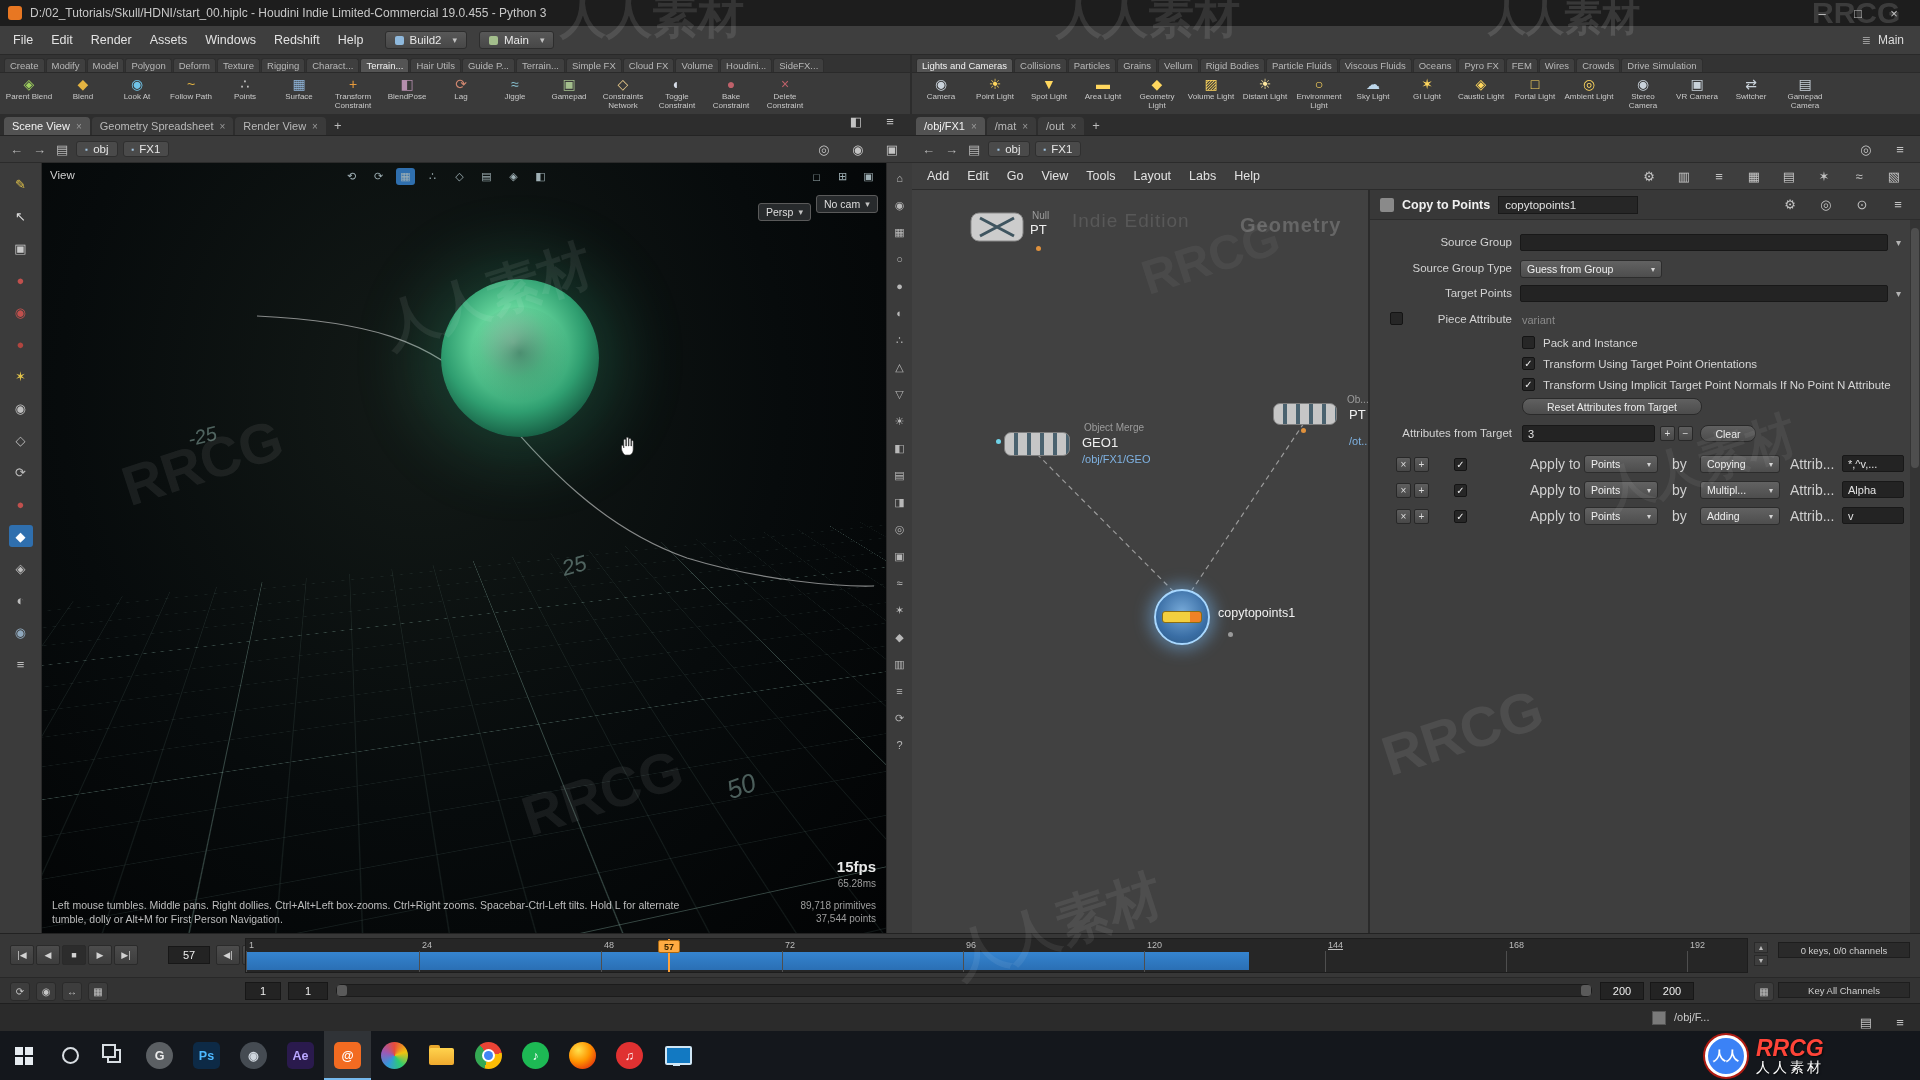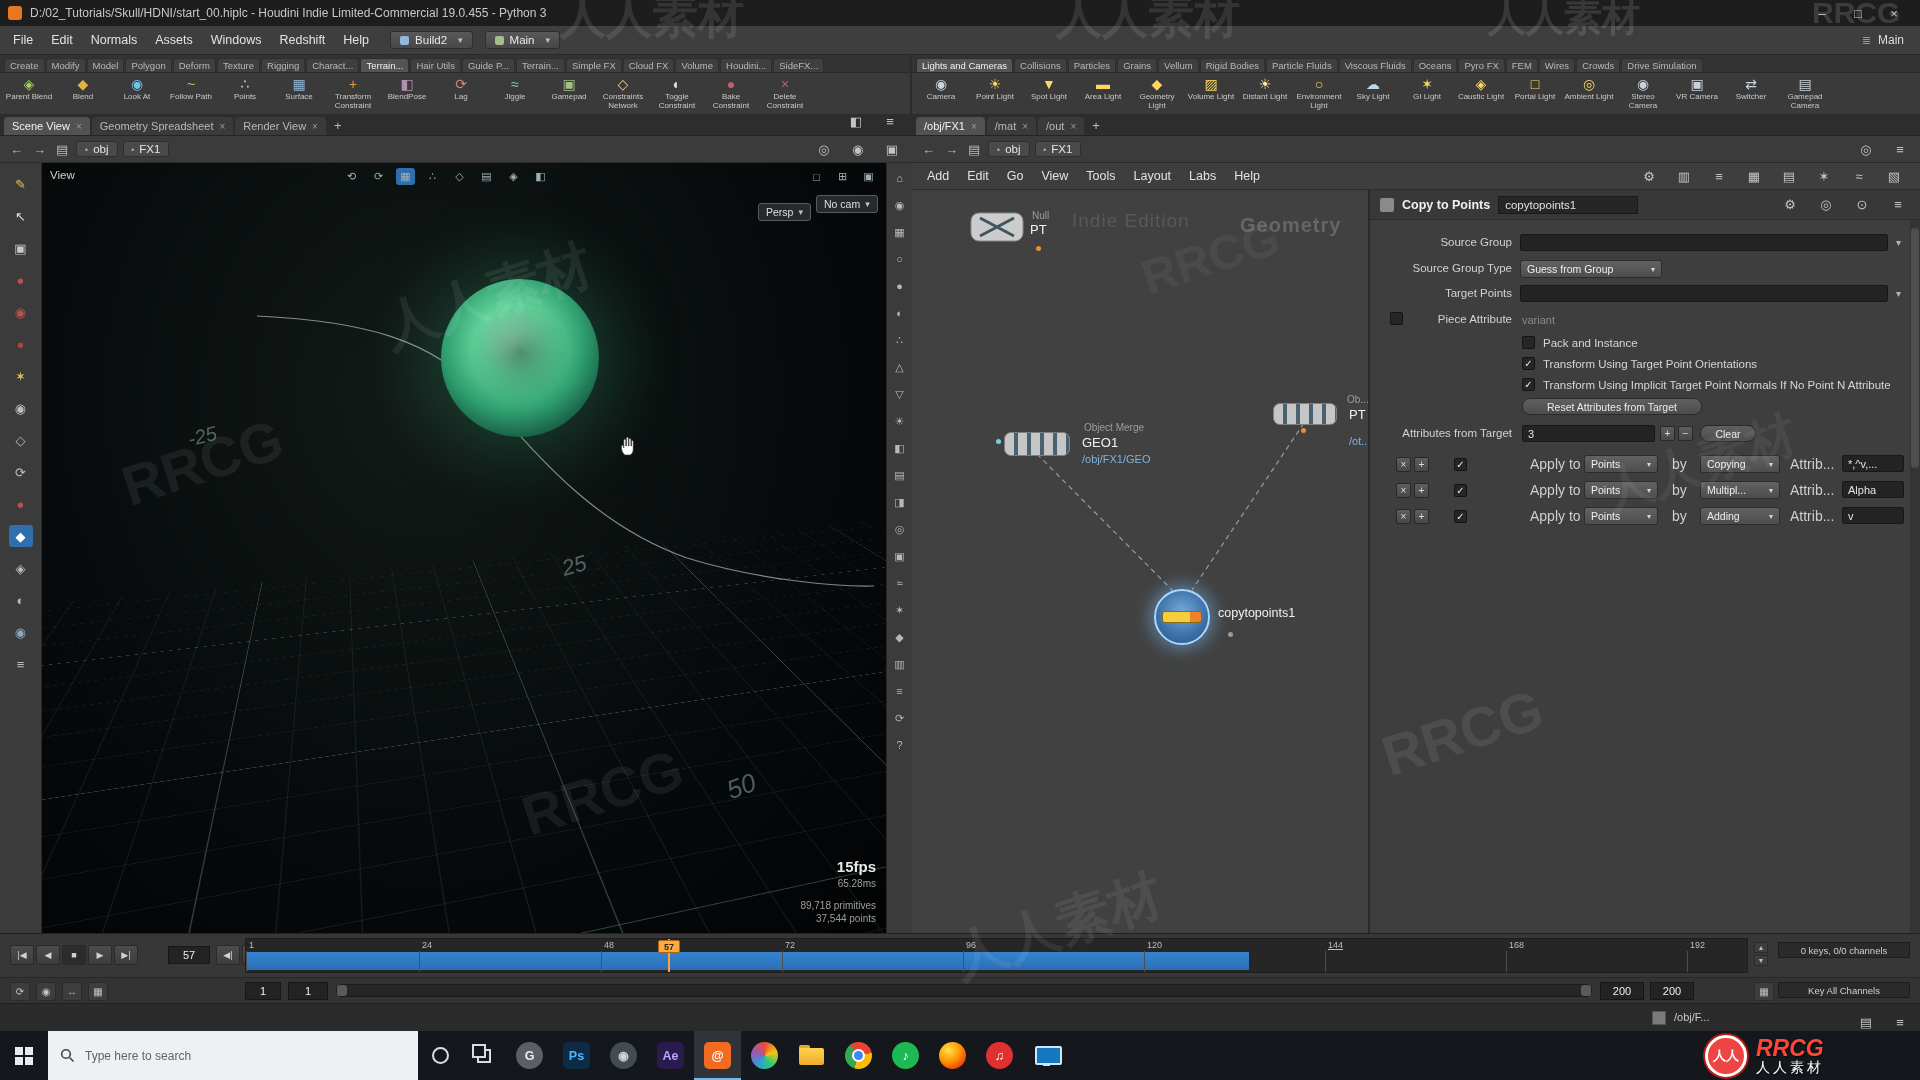--- a/index.html
+++ b/index.html
@@ -200,21 +200,21 @@
   #taskview-ic::after{content:"";position:absolute;left:-7px;top:-7px;width:14px;height:14px;border:2px solid #d8dde2;background:#14171c;box-sizing:border-box}
   #tb-apps{display:flex;height:100%}
   .tb-app{width:47px;height:100%;display:flex;align-items:center;justify-content:center;position:relative}
   .tb-app.active{background:rgba(255,255,255,0.12);box-shadow:inset 0 -2px 0 #76b9ed}
   .tb-ic{width:27px;height:27px;display:flex;align-items:center;justify-content:center;font-weight:bold;font-size:12.5px;box-sizing:border-box}
 
   
   #watermarks{position:absolute;inset:0;pointer-events:none;z-index:40}
   .wm{position:absolute;color:#fff;font-weight:bold;pointer-events:none;white-space:nowrap}
   #brand-badge{position:absolute;left:1705px;top:1031px;height:49px;display:flex;align-items:center;gap:9px;z-index:60}
-  #brand-circle{width:42px;height:42px;border-radius:50%;background:#ef4444;border:3px solid #fff;box-shadow:0 0 0 2px #b01b12;
+  #brand-circle{width:42px;height:42px;border-radius:50%;background:#3b82f6;border:3px solid #fff;box-shadow:0 0 0 2px #b01b12;
                 color:#fff;font-size:13px;font-weight:bold;display:flex;align-items:center;justify-content:center;box-sizing:border-box}
   #brand-texts{display:flex;flex-direction:column;line-height:1.05}
   #brand-name{font-size:23px;font-weight:bold;font-style:italic;color:#ff4438;text-shadow:1px 1px 2px rgba(0,0,0,0.7)}
   #brand-cn{font-size:14px;color:#fff;letter-spacing:3px;text-shadow:1px 1px 2px rgba(0,0,0,0.7)}
 </style>
 </head>
 <body>
 
 <div id="app">
 
@@ -225,21 +225,21 @@
       <span class="win-btn">–</span>
       <span class="win-btn">□</span>
       <span class="win-btn">×</span>
     </div>
   </div>
 
   <div id="menubar">
     <div id="menus">
         <div class="menu">File</div>
         <div class="menu">Edit</div>
-        <div class="menu">Normals</div>
+        <div class="menu">Render</div>
         <div class="menu">Assets</div>
         <div class="menu">Windows</div>
         <div class="menu">Redshift</div>
         <div class="menu">Help</div>
       </div>
     <div class="chip dd-arrow">
       <span class="chip-ic"></span>
       <span>Build2</span>
     </div>
     <div class="chip dd-arrow">
@@ -530,20 +530,21 @@
           <div class="ic-btn">□</div>
           <div class="ic-btn">⊞</div>
           <div class="ic-btn">▣</div>
         </div>
       <div class="vp-chip dd-arrow" style="left:716px;top:40px">
         <span>Persp</span>
       </div>
       <div class="vp-chip dd-arrow" style="left:774px;top:32px">
         <span>No cam</span>
       </div>
+      <div id="vp-help">Left mouse tumbles. Middle pans. Right dollies. Ctrl+Alt+Left box-zooms. Ctrl+Right zooms. Spacebar-Ctrl-Left tilts. Hold L for alternate tumble, dolly or Alt+M for First Person Navigation.</div>
       <div id="vp-stats">
         <div class="fps">15fps</div>
         <div>65.28ms</div>
         <div class="gap"></div>
         <div>89,718 primitives</div>
         <div>37,544 points</div>
       </div>
       <div id="cursor">
         <svg width="20" height="22" viewBox="0 0 20 22">
           <path d="M7 20c-2-1.5-3.5-4-3.5-7v-2c0-1 1.6-1 1.8 0l.5 2V5.2c0-1.4 2-1.4 2 0V11h.6V3.4c0-1.4 2-1.4 2 0V11h.6V4.4c0-1.3 1.9-1.3 1.9 0V11h.6V6.4c0-1.2 1.7-1.2 1.7 0V14c0 3.5-1.6 6-4.2 6z" fill="#fff" stroke="#333" stroke-width="0.6"></path>
@@ -837,27 +838,20 @@
 
   <div id="taskbar">
     <div class="tb-start">
       <span class="win-logo">
           <span></span>
           <span></span>
           <span></span>
           <span></span>
         </span>
     </div>
-    <div class="tb-search">
-      <svg width="15" height="15" viewBox="0 0 15 15">
-        <circle cx="6" cy="6" r="4.3" fill="none" stroke="#444" stroke-width="1.6"></circle>
-        <line x1="9.5" y1="9.5" x2="13.5" y2="13.5" stroke="#444" stroke-width="1.6"></line>
-      </svg>
-      <input id="tb-search-input" placeholder="Type here to search" style="">
-    </div>
     <div class="tb-btn">
         <span id="cortana-ring"></span>
       </div>
     <div class="tb-btn">
         <span id="taskview-ic"></span>
       </div>
     <div id="tb-apps">
         <div class="tb-app">
           <div class="tb-ic" style="border-radius: 50%; background: rgb(91, 95, 99); color: rgb(236, 236, 236);">G</div>
         </div>

